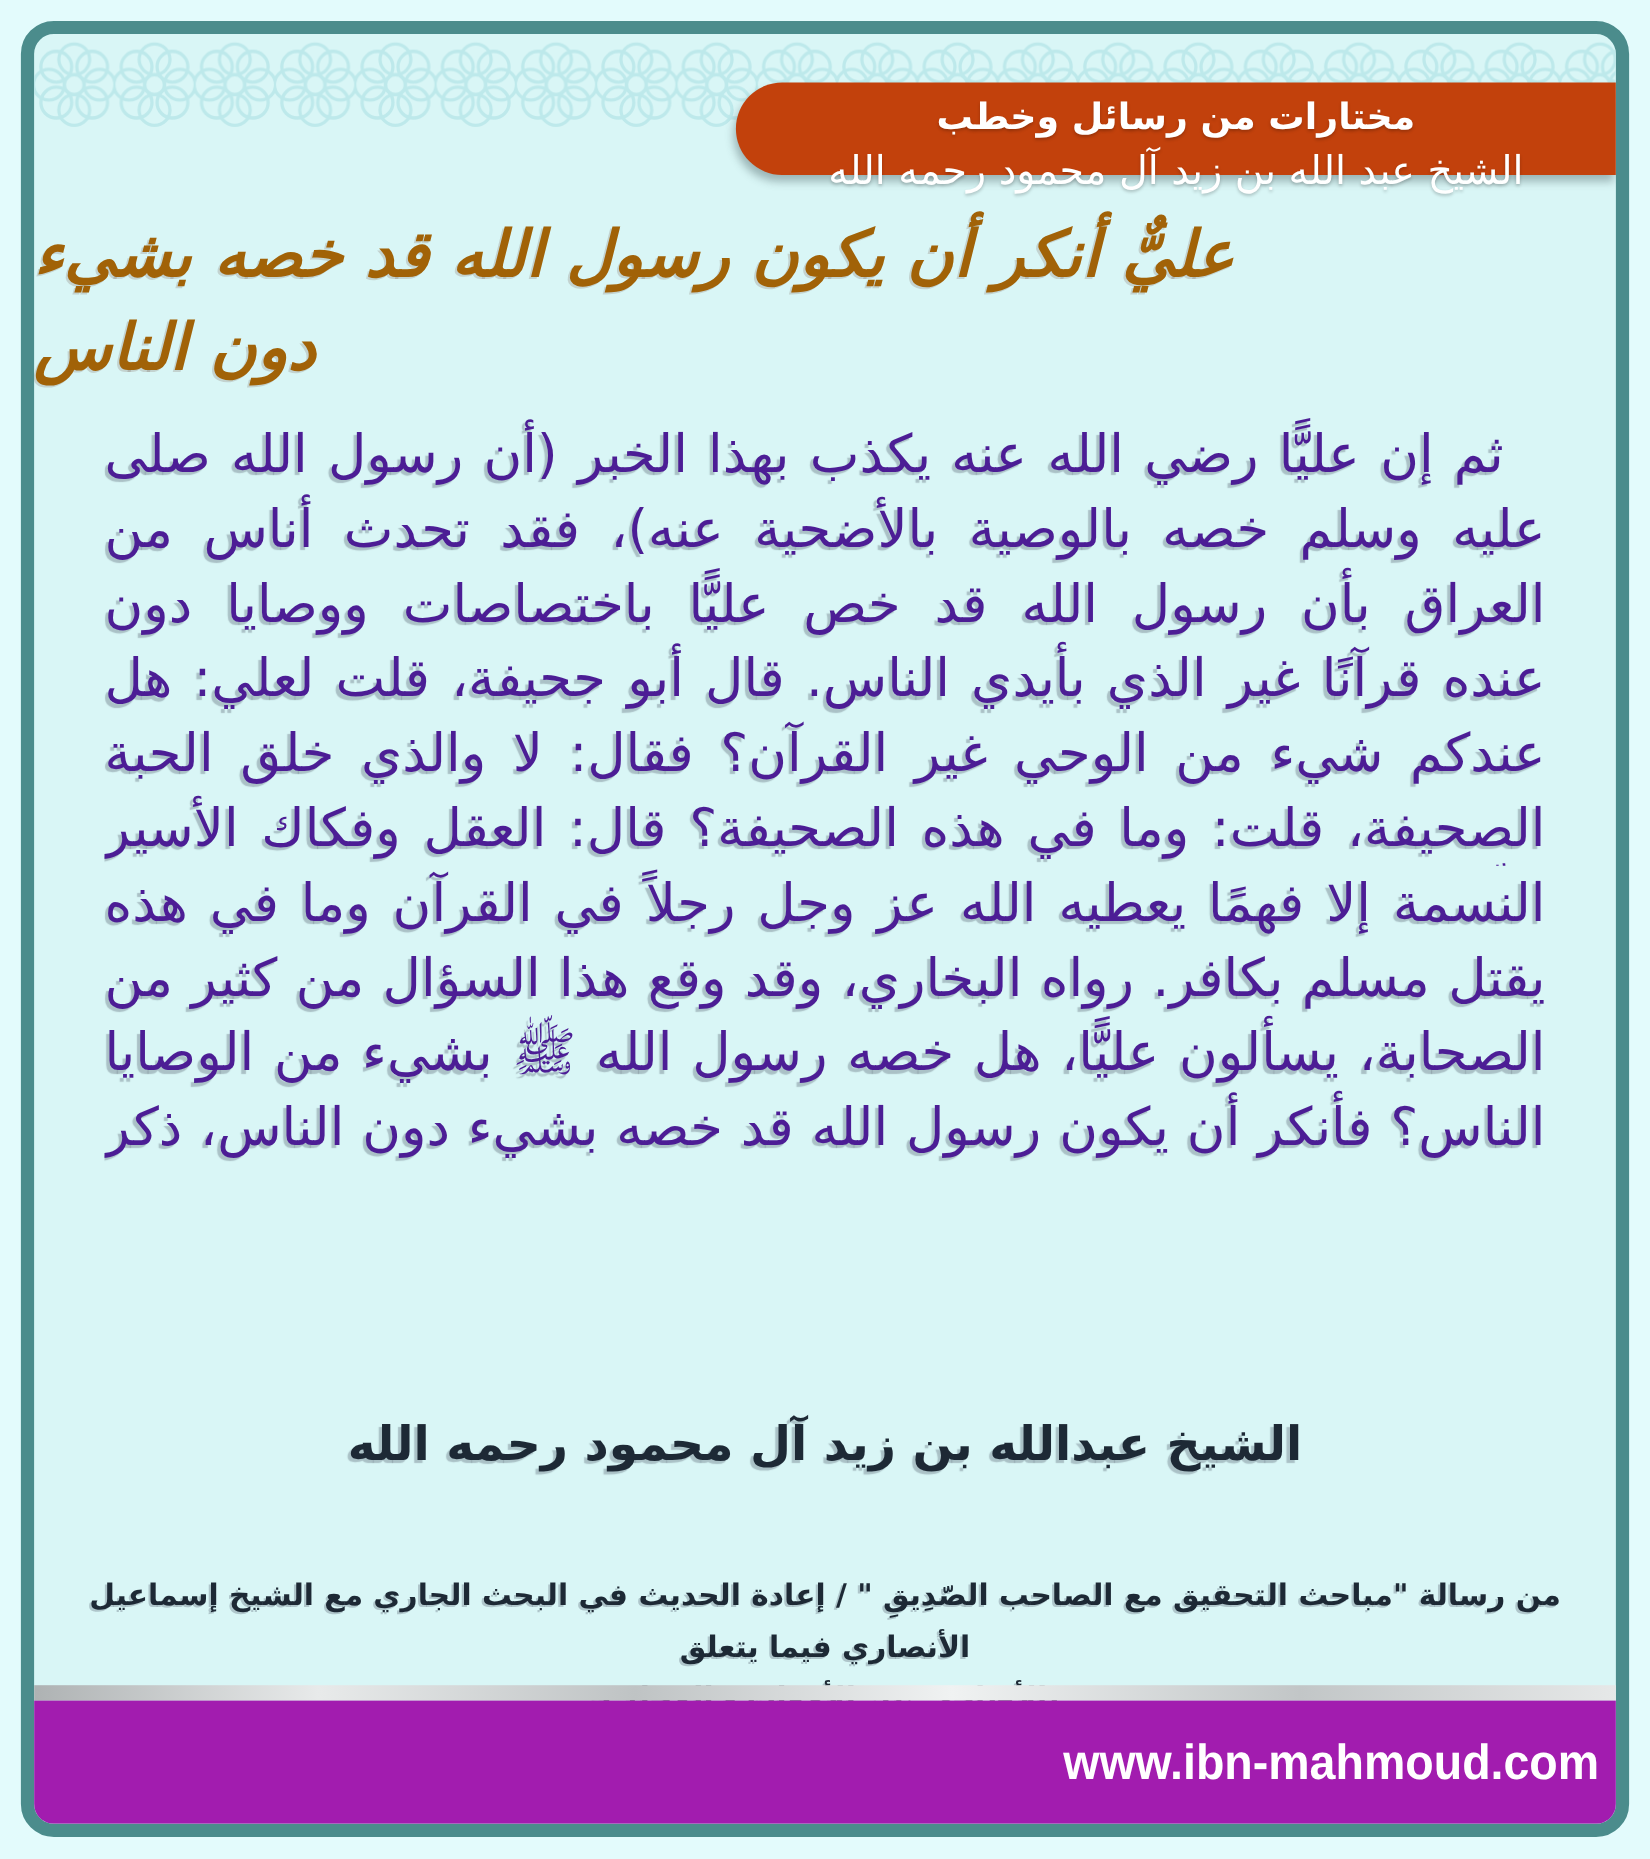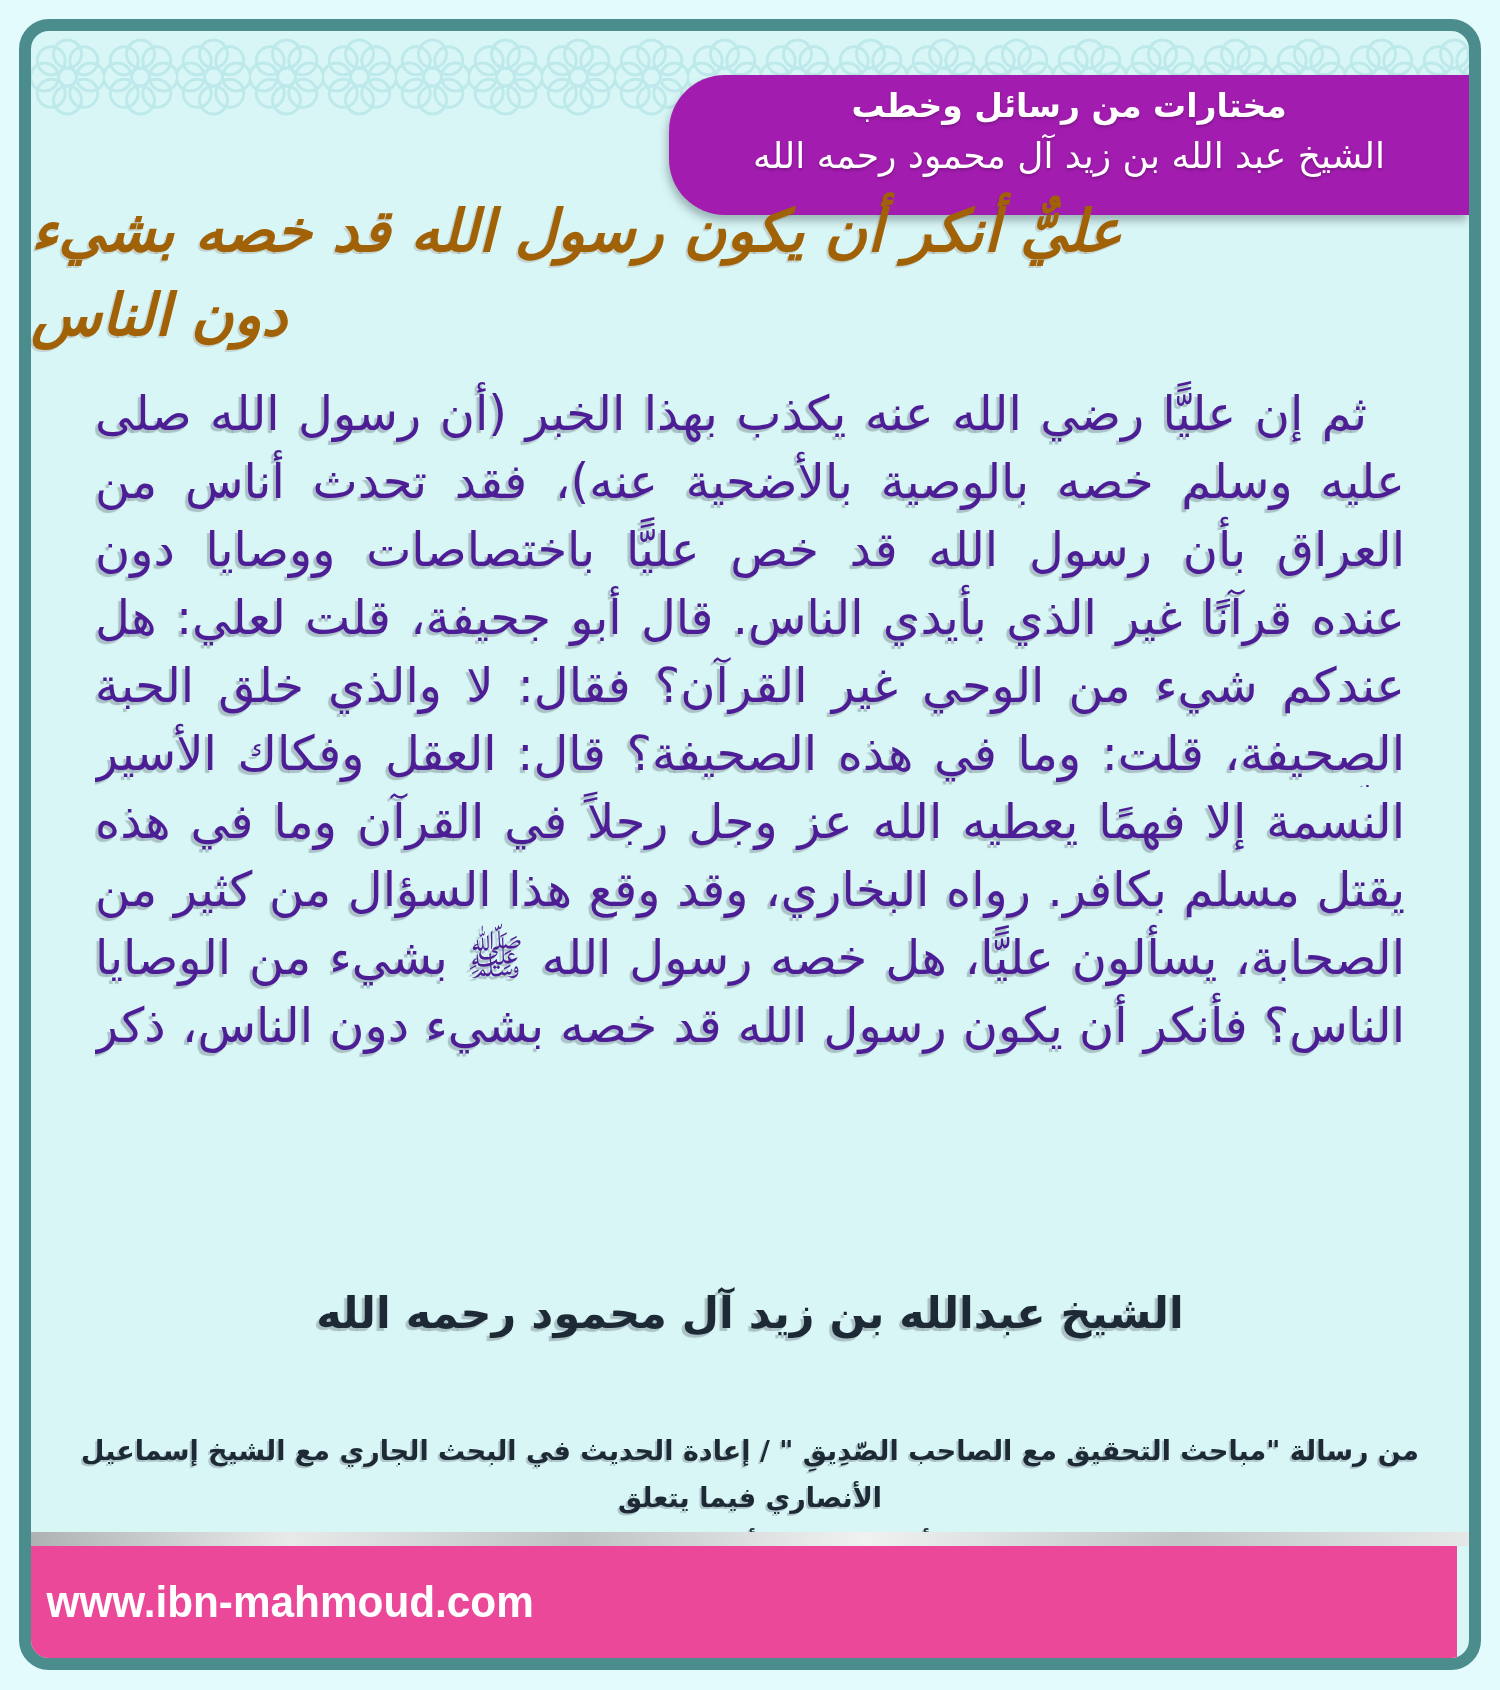--- a/index.html
+++ b/index.html
@@ -1,40 +1,40 @@
 <!DOCTYPE html>
 <html lang="ar"><head>
 <meta charset="utf-8">
 <style>
   html,body{margin:0;padding:0;background:#e3fbfc;}
   .canvas{position:relative;width:1500px;height:1690px;background:#e3fbfc;overflow:hidden;
           font-family:"DejaVu Sans",sans-serif;}
   .frame{position:absolute;left:19px;top:19px;width:1462px;height:1651px;box-sizing:border-box;
          border:12px solid #4b8c8c;border-radius:30px;background:#d9f6f6;overflow:hidden;direction:rtl;}
   .pattern{position:absolute;top:6px;left:0;width:100%;height:82px;display:block;}
-  .header-band{position:absolute;top:44px;right:0;width:800px;height:140px;background:#a21caf;
+  .header-band{position:absolute;top:44px;right:0;width:800px;height:84px;background:#c2410c;
                border-radius:56px 0 0 56px;box-shadow:-2px 6px 8px rgba(55,75,80,.38);
                text-align:center;padding-top:6px;box-sizing:border-box;}
   .hb1{font-size:33px;font-weight:bold;color:#ffffff;line-height:50px;text-shadow:0 2px 3px rgba(0,0,0,.22);}
   .hb2{font-size:36px;font-weight:normal;color:#ffffff;line-height:50px;text-shadow:0 2px 3px rgba(0,0,0,.22);}
   .title{position:absolute;top:158px;left:0;right:0;margin:0;text-align:left;color:#a16207;
          font-weight:bold;font-size:58px;line-height:84px;text-shadow:-2px 2px 0 rgba(92,58,38,.18);font-style:italic;}
   .bodytext{position:absolute;top:348px;right:64px;left:64px;}
   .bline{font-size:48px;font-weight:normal;color:#4c1d95;line-height:68px;height:68px;overflow:hidden;
          text-align:justify;text-align-last:justify;text-shadow:-3px 3px 1px rgba(112,128,140,.45);}
   .bline.first{padding-right:38px;}
   .bline.last{text-align:right;text-align-last:right;}
   .signature{position:absolute;top:1247px;left:0;right:0;text-align:center;font-size:43px;line-height:70px;
              font-weight:bold;color:#1d2935;text-shadow:-3px 3px 1px rgba(112,128,140,.45);}
   .source{position:absolute;top:1396px;left:40px;right:40px;text-align:center;font-size:27px;
           font-weight:bold;color:#1d2935;line-height:47px;text-shadow:-2px 2px 0 rgba(112,128,140,.4);}
   .divider{position:absolute;bottom:112px;left:0;right:0;height:14px;
            background:linear-gradient(90deg,#aeb2b3,#e8eaea 18%,#bfc3c4 38%,#f0f2f2 58%,#c2c6c7 80%,#e6e8e8);}
-  .footer-band{position:absolute;bottom:0;left:0;right:12px;height:112px;background:#ec4899;
-               display:flex;align-items:center;justify-content:flex-end;}
+  .footer-band{position:absolute;bottom:0;left:0;right:0;height:112px;background:#a21caf;
+               display:flex;align-items:center;justify-content:flex-start;}
   .url{color:#ffffff;font-family:"Liberation Sans",sans-serif;font-weight:bold;font-size:45px;
        direction:ltr;display:inline-block;transform:scaleX(.94);}
 </style>
 </head>
 <body>
 
 <div class="canvas">
   <div class="frame">
 
     <svg class="pattern" xmlns="http://www.w3.org/2000/svg" width="1438" height="82" preserveAspectRatio="none">

